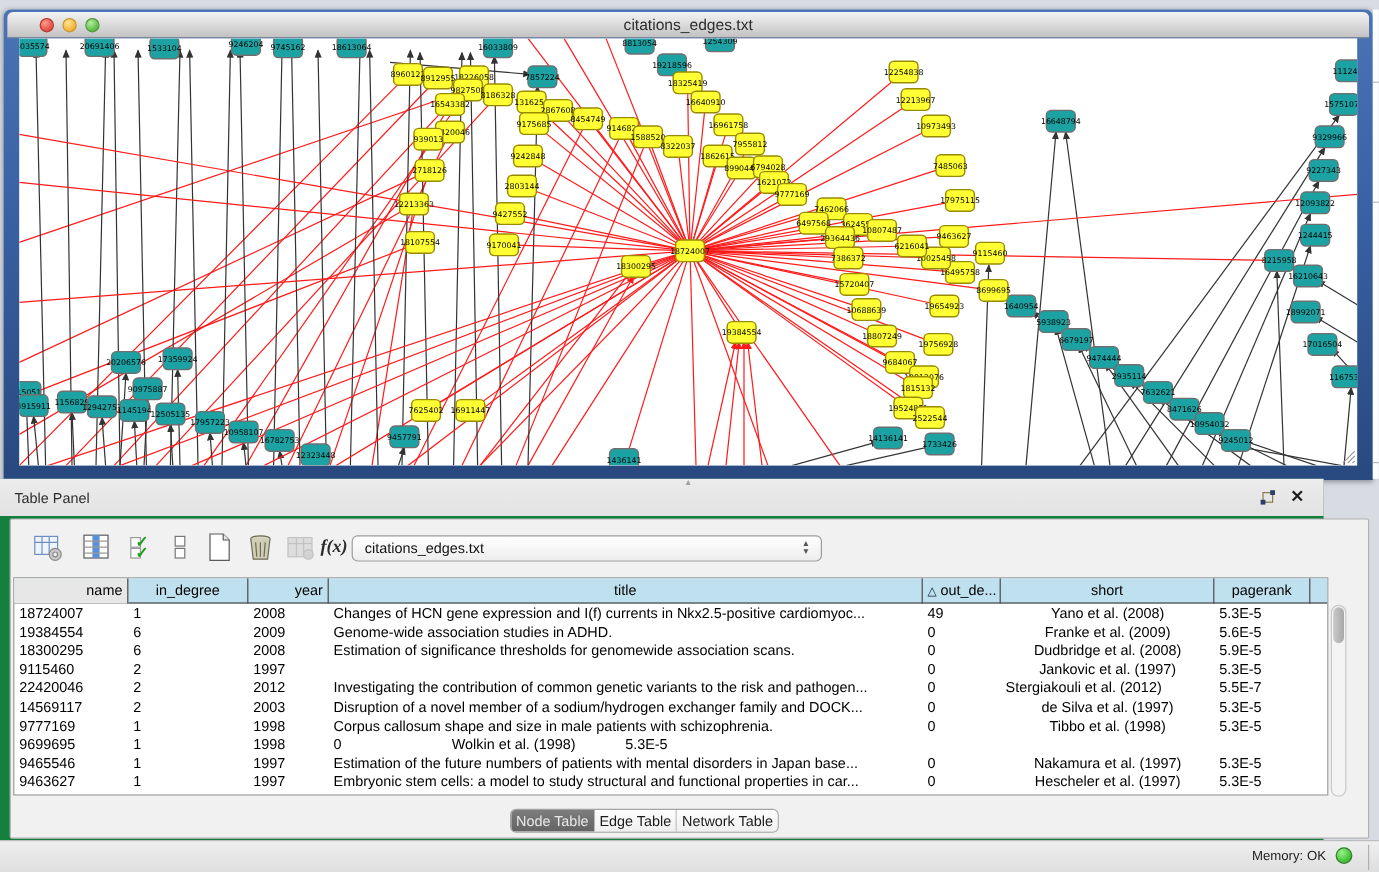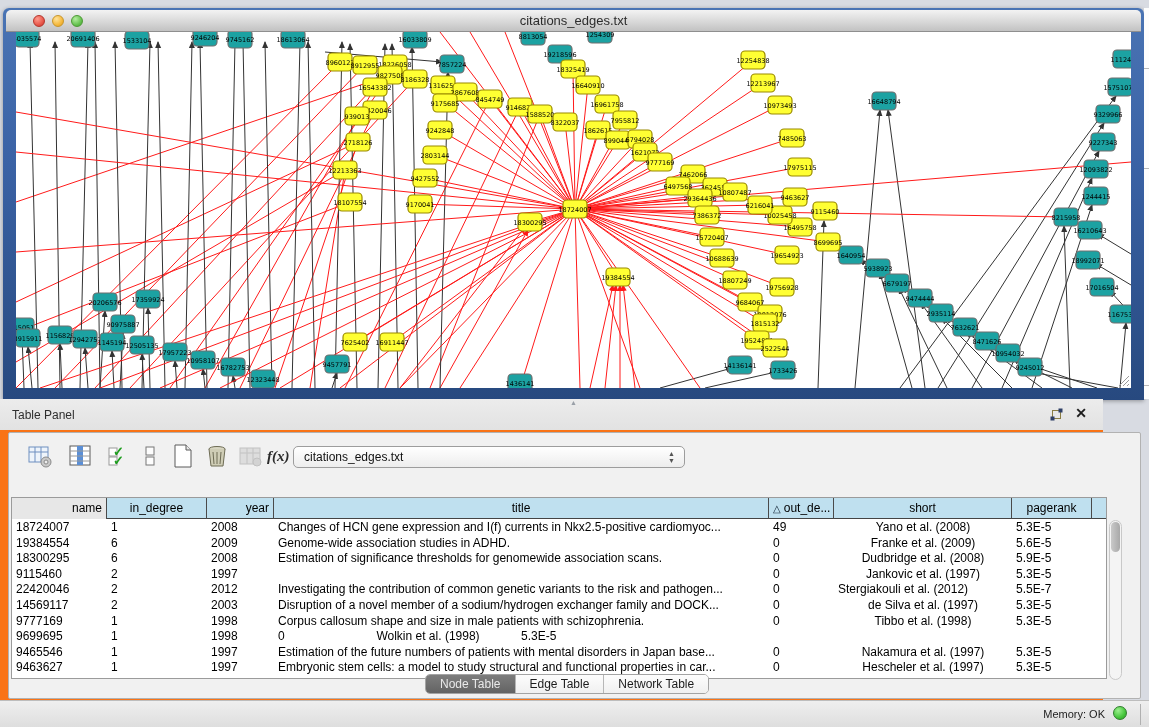--- a/index.html
+++ b/index.html
@@ -22,21 +22,21 @@
 
   .canvas { position:absolute; left:13px; top:24px; width:1115px; height:356px;
     background:#ffffff; overflow:hidden; }
   .canvas svg { display:block; }
   .grip { position:absolute; right:1px; bottom:1px; width:14px; height:14px; }
 
   .right-strip { position:absolute; left:1144px; top:8px; width:5px; height:391px; background:#fdfdfd; }
   .right-strip .hline { position:absolute; left:0; right:0; height:1px; background:#b9b9b9; }
 
   
-  .table-panel { position:absolute; left:0; top:399px; width:1103px; height:301px; background:#f97316; }
+  .table-panel { position:absolute; left:0; top:399px; width:1103px; height:301px; background:#15803d; }
   .panel-header { position:absolute; left:0; top:0; width:100%; height:31px;
     background:linear-gradient(180deg,#ececec,#e2e2e2); }
   .panel-title { position:absolute; left:12px; top:9px; font-size:12px; color:#2e2e2e; }
   .splitter-handle { position:absolute; left:570px; top:1px; width:9px; height:5px; color:#9aa0a8; font-size:7px; line-height:5px; }
   .float-btn { position:absolute; right:40px; top:9px; width:13px; height:13px; }
   .close-btn { position:absolute; right:16px; top:6px; font-size:14px; font-weight:bold; color:#1c1c1c; cursor:default; }
 
   .inner-box { position:absolute; left:8px; top:33px; width:1133px; height:267px;
     background:#f1f1f1; border:1px solid #b2b2b2; border-radius:2px; }
 
@@ -44,36 +44,36 @@
   .tool-btn { position:absolute; top:4px; width:26px; height:26px; }
   .tool-btn svg { display:block; }
   .fx-label { font-style:italic; font-family:"Liberation Serif", serif; font-size:15px; font-weight:bold; color:#2b2b2b; }
 
   .net-select { position:absolute; left:278px; top:7px; width:392px; height:22px;
     background:linear-gradient(180deg,#ffffff,#ededed); border:1px solid #9d9d9d;
     border-radius:5px; font-size:12px; color:#111; line-height:20px; padding-left:10px; }
   .stepper { position:absolute; right:6px; top:3px; width:13px; height:14px;
     font-size:7px; line-height:7px; color:#555; text-align:center; }
 
-  .table-wrap { position:absolute; left:2px; top:64px; width:1096px; height:182px; background:#ffffff; border:1px solid #9b9b9b; }
+  .table-wrap { position:absolute; left:2px; top:48px; width:1096px; height:182px; background:#ffffff; border:1px solid #9b9b9b; }
   .thead { position:absolute; left:0; top:0; height:21px; width:100%; border-bottom:1px solid #444; background:#bfe0ef; display:flex; }
   .th { height:21px; font-size:12px; color:#000; line-height:20px; border-right:1px solid #4a4a4a; overflow:hidden; padding:0 4px; white-space:nowrap; }
   .th.gray { background:#e7e7e7; }
   .sort-tri { font-size:10px; color:#123; margin-right:3px; }
   .tbody { position:absolute; left:0; top:22px; width:100%; }
   .tr { display:flex; height:15.6px; }
   .td { font-size:12px; color:#000; line-height:15.5px; white-space:nowrap; overflow:hidden; padding:0 4px; }
 
   .vscroll { position:absolute; right:-16px; top:22px; width:13px; height:160px; background:#f4f4f4; border:1px solid #c9c9c9; border-radius:7px; }
   .vthumb { position:absolute; left:1px; top:1px; width:9px; height:30px; border-radius:5px;
     background:linear-gradient(90deg,#c9c9c9,#a8a8a8); }
 
   .tabs { position:absolute; left:416px; top:241px; height:20px; display:flex;
     border:1px solid #a3a3a3; border-radius:5px; overflow:hidden; background:#fbfbfb; }
-  .tab { font-size:12px; line-height:19px; padding:0 14px; color:#1c1c1c; border-right:1px solid #b7b7b7; background:linear-gradient(180deg,#fdfdfd,#f0f0f0); }
+  .tab { font-size:12px; line-height:19px; padding:0 4px; color:#1c1c1c; border-right:1px solid #b7b7b7; background:linear-gradient(180deg,#fdfdfd,#f0f0f0); }
   .tab:last-child { border-right:none; }
   .tab.selected { background:linear-gradient(180deg,#7d7d7d,#636363); color:#e9e9e9; }
 
   .status-bar { position:absolute; left:0; top:700px; width:1149px; height:27px;
     background:linear-gradient(180deg,#efefef,#dedede); border-top:1px solid #bdbdbd; }
   .mem-label { position:absolute; right:44px; top:7px; font-size:11px; color:#1d1d1d; }
   .mem-dot { position:absolute; right:22px; top:5px; width:14px; height:14px; border-radius:50%;
     background:radial-gradient(circle at 35% 30%, #9cf08e, #46c63c 60%, #2e9a26); border:1px solid #2f7d2c; }
   .status-divider { position:absolute; right:8px; top:3px; width:1px; height:21px; background:#b0b0b0; }
 </style>

